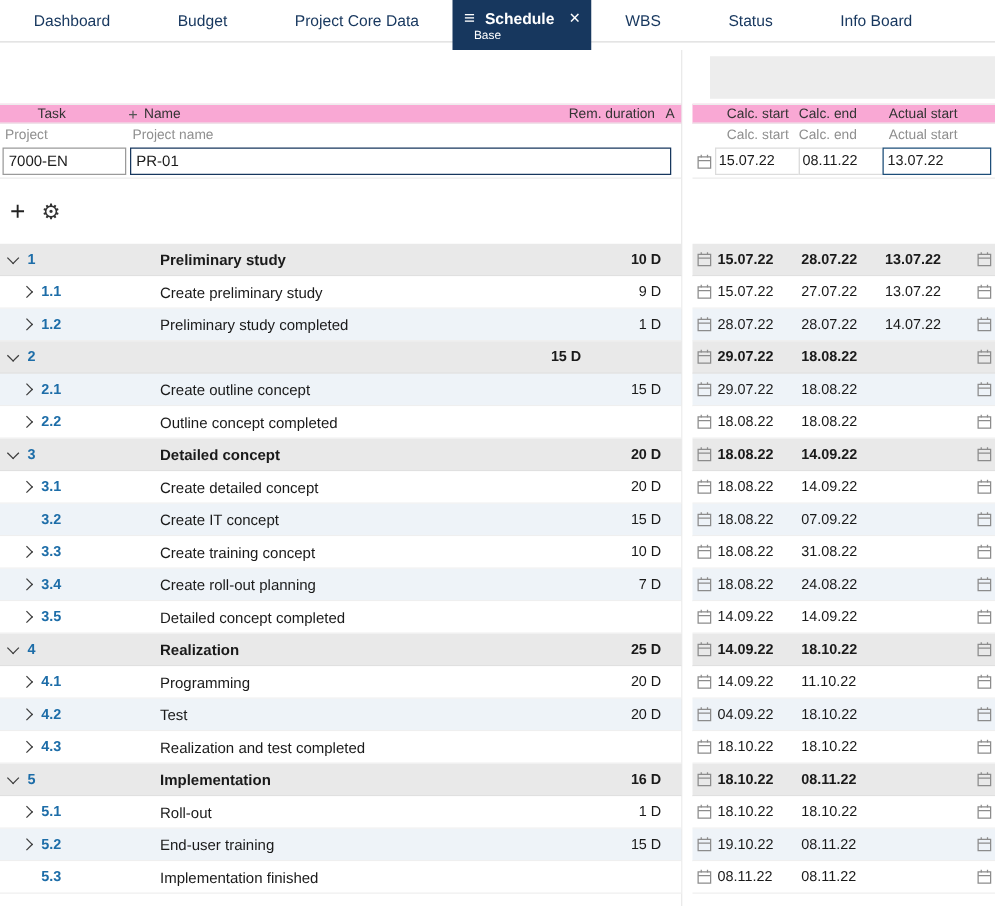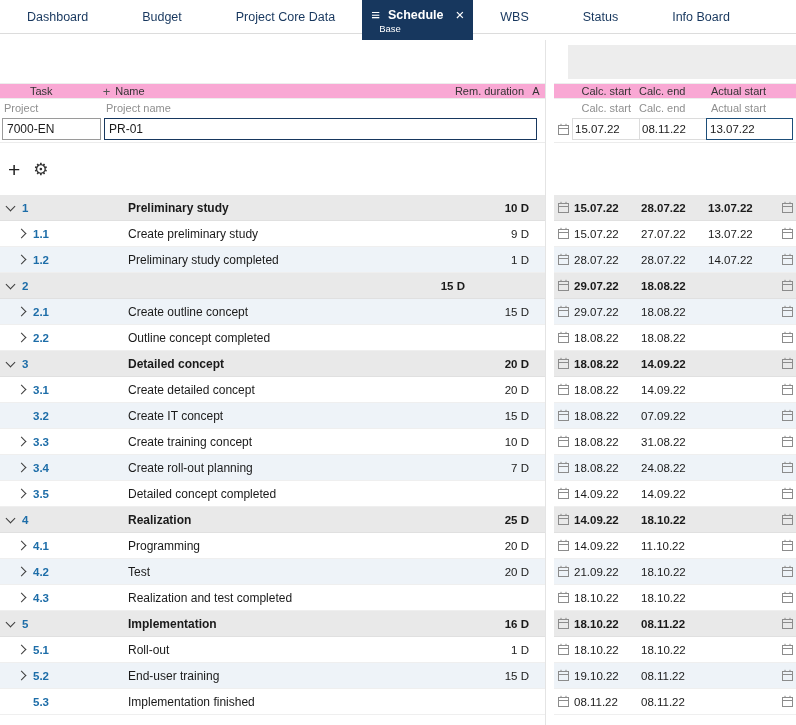--- a/index.html
+++ b/index.html
@@ -669,21 +669,21 @@
   </div>
           <div class="trow rrow shaded">
     <span class="ic">
       <svg width="13" height="13" viewBox="0 0 13 13" fill="none" stroke="#8c8c8c" stroke-width="1">
                 <rect x="1.5" y="2.5" width="10" height="9"></rect>
                 <line x1="1.5" y1="5.5" x2="11.5" y2="5.5"></line>
                 <line x1="4" y1="0.8" x2="4" y2="3"></line>
                 <line x1="9" y1="0.8" x2="9" y2="3"></line>
               </svg>
     </span>
-    <span class="rdate">21.09.22</span>
+    <span class="rdate">04.09.22</span>
     <span class="rdate">18.10.22</span>
     <span class="rdate"></span>
     <span class="ic">
       <svg width="13" height="13" viewBox="0 0 13 13" fill="none" stroke="#8c8c8c" stroke-width="1">
                 <rect x="1.5" y="2.5" width="10" height="9"></rect>
                 <line x1="1.5" y1="5.5" x2="11.5" y2="5.5"></line>
                 <line x1="4" y1="0.8" x2="4" y2="3"></line>
                 <line x1="9" y1="0.8" x2="9" y2="3"></line>
               </svg>
     </span>

